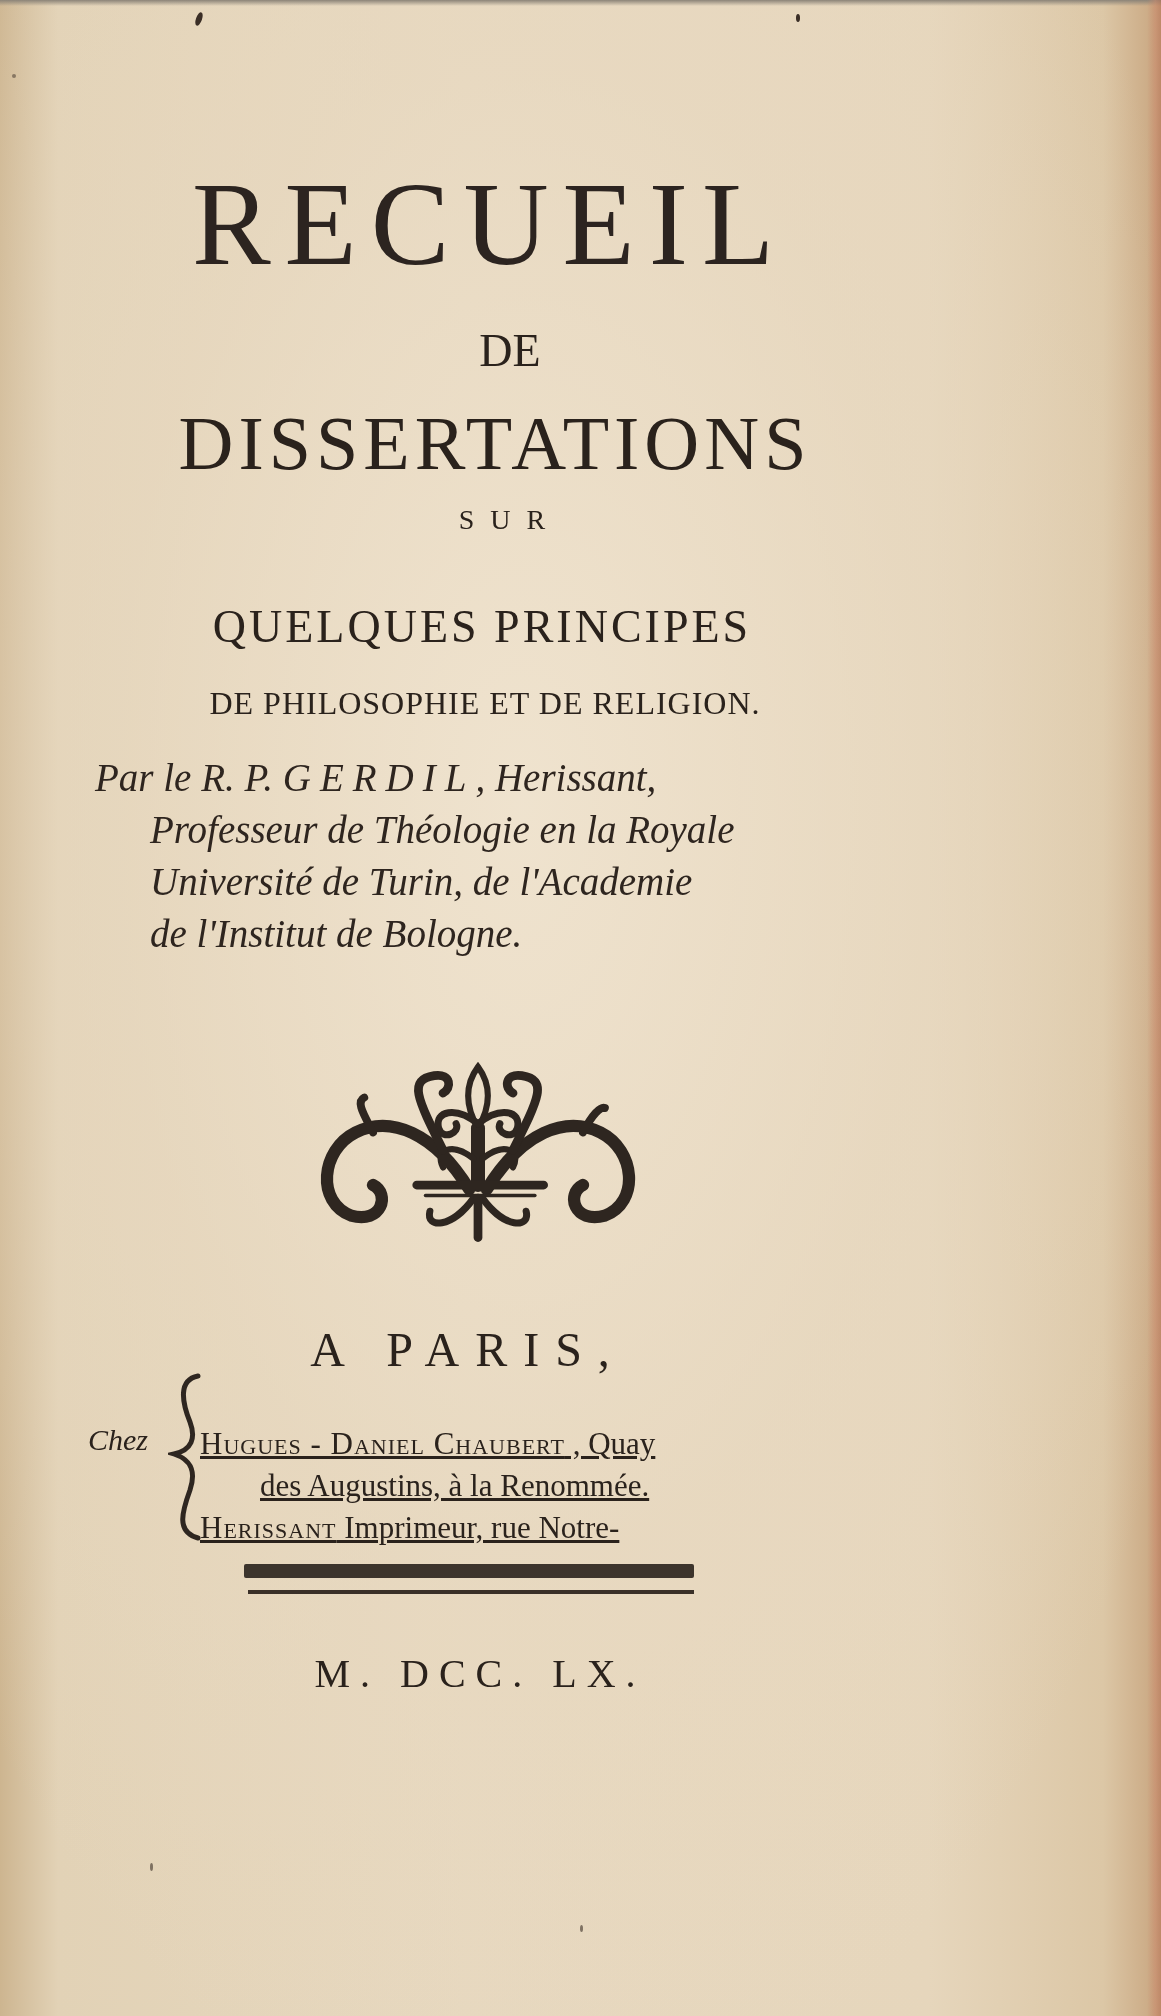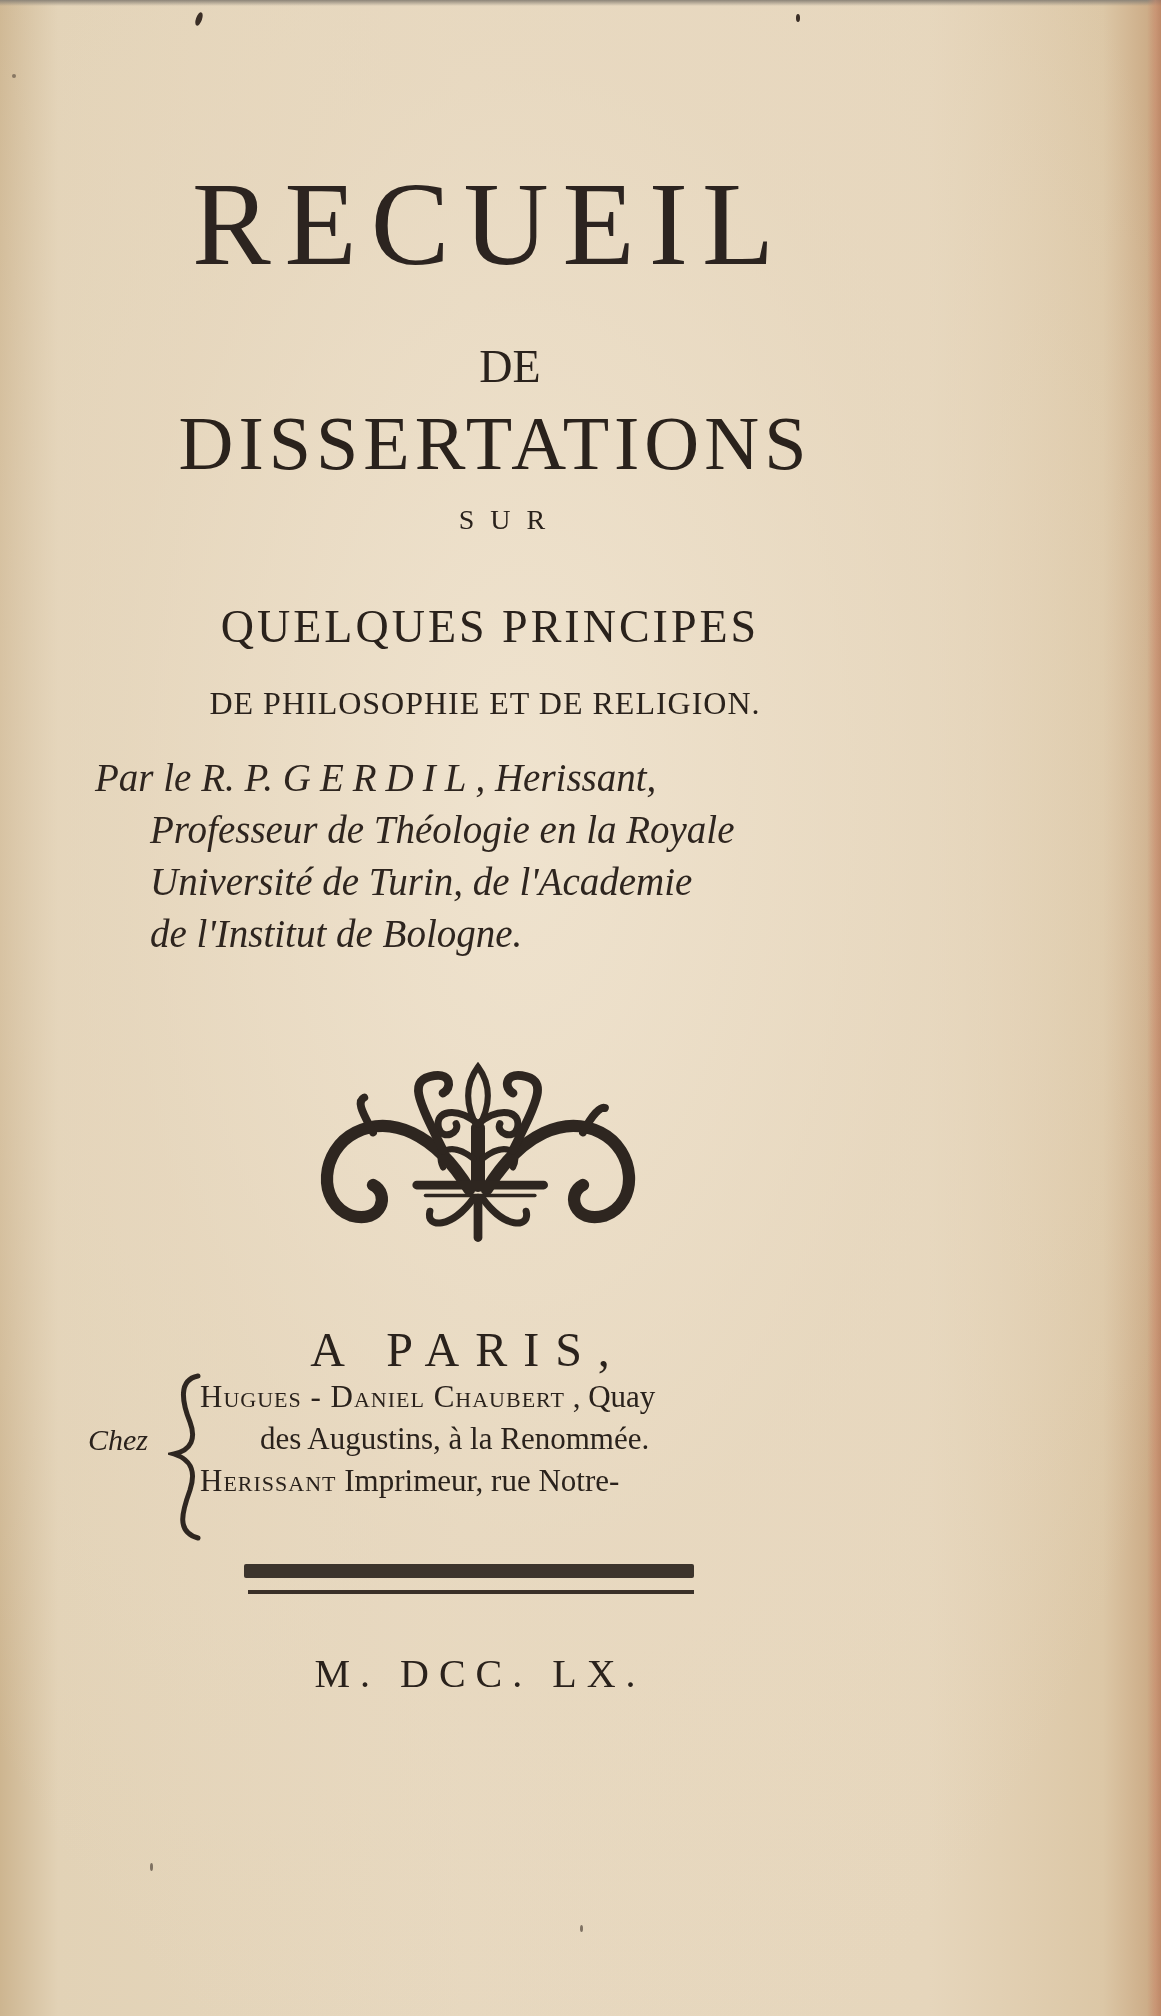--- a/index.html
+++ b/index.html
@@ -40,42 +40,42 @@
     }
     .title-main {
       top: 125px;
       left: 140px; width: 700px;
       font-size: 118px;
       letter-spacing: 14px;
       font-family: "Liberation Serif", "DejaVu Serif", serif;
       color: #2c2420;
     }
     .title-de {
-      top: 308px;
+      top: 292px;
       left: 440px; width: 140px;
       font-size: 46px;
       font-family: "Liberation Serif", serif;
     }
     .title-dissertations {
       top: 368px;
       left: 100px; width: 790px;
       font-size: 76px;
       letter-spacing: 5px;
       font-family: "Liberation Serif", serif;
     }
     .title-sur {
       top: 472px;
       left: 410px; width: 200px;
       font-size: 28px;
       letter-spacing: 16px;
       font-family: "Liberation Serif", serif;
     }
     .title-principes {
       top: 568px;
-      left: 130px; width: 720px;
+      left: 122px; width: 720px;
       font-size: 46px;
       letter-spacing: 3px;
       font-family: "Liberation Serif", serif;
     }
     .title-philo {
       top: 653px;
       left: 110px; width: 750px;
       font-size: 32px;
       letter-spacing: 1px;
       font-family: "Liberation Serif", serif;
@@ -118,25 +118,26 @@
     .brace {
       position: absolute;
       left: 168px;
       top: 1372px;
       width: 40px;
       height: 170px;
     }
     .imprint {
       position: absolute;
       left: 200px;
-      top: 1376px;
+      top: 1423px;
       width: 680px;
       font-family: "Liberation Serif", serif;
       font-size: 31px;
       line-height: 42px;
+      text-decoration: underline;
     }
     .imprint .row { display: block; white-space: nowrap; }
     .imprint .sc { font-variant: small-caps; letter-spacing: 1px; }
     .imprint .indent { padding-left: 60px; }
     .imprint .indent2 { padding-left: 90px; }
     .rule-thick {
       position: absolute;
       left: 244px; top: 1564px;
       width: 450px; height: 14px;
       background: #2e2620;

